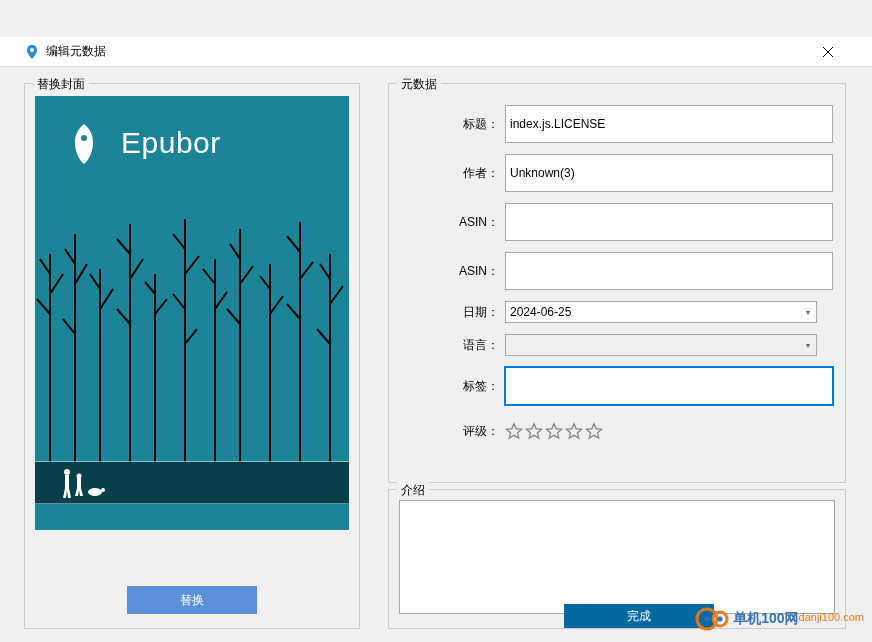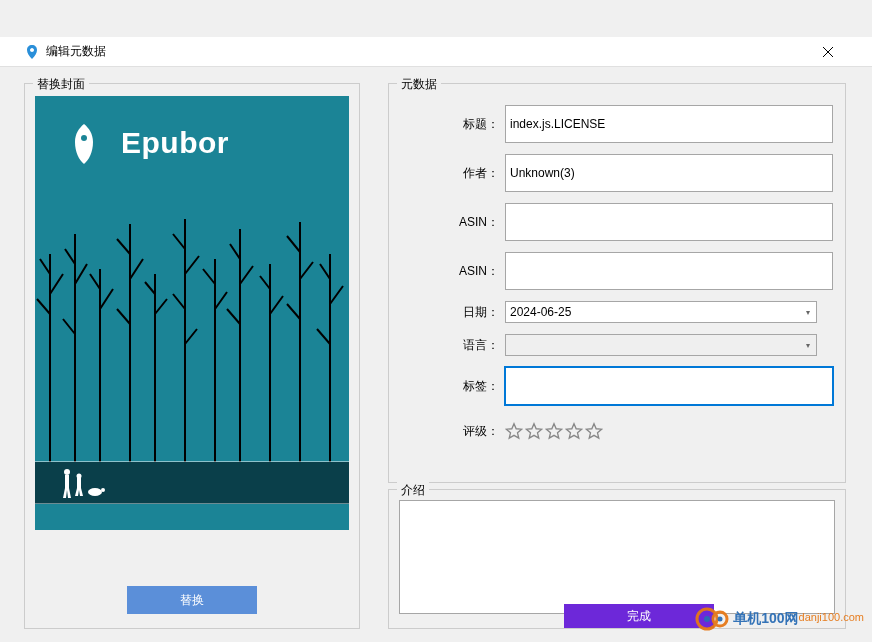--- a/index.html
+++ b/index.html
@@ -9,21 +9,21 @@
     .titlebar-icon { width: 16px; height: 16px; }
     .titlebar-title { font-size: 12px; color: #000; }
     .titlebar-close { width: 40px; height: 30px; display: flex; align-items: center; justify-content: center; font-size: 14px; cursor: pointer; }
     .content { padding: 16px 24px 10px 24px; display: flex; gap: 28px; }
     .fieldset { border: 1px solid #ccc; position: relative; padding: 10px; }
     .legend { position: absolute; top: -8px; left: 8px; background: #f0f0f0; padding: 0 4px; font-size: 12px; color: #000; }
     .cover-fieldset { width: 336px; height: 546px; }
     .cover-box { width: 314px; height: 434px; background: #1b8496; position: relative; overflow: hidden; margin: 2px auto 0 auto; }
     .cover-top { position: absolute; top: 24px; left: 26px; display: flex; align-items: center; gap: 14px; }
     .cover-logo { width: 46px; height: 46px; }
-    .cover-brand { color: #fff; font-size: 30px; font-weight: 700; letter-spacing: 0.5px; }
+    .cover-brand { color: #fff; font-size: 30px; font-weight: 400; letter-spacing: 0.5px; }
     .trees { position: absolute; left: 0; right: 0; top: 118px; height: 280px; }
     .ground { position: absolute; bottom: 26px; left: 0; right: 0; height: 42px; background: #0a3f4a; }
     .line1 { position: absolute; bottom: 68px; left: 0; right: 0; height: 1px; background: #fff; opacity: 0.5; }
     .line2 { position: absolute; bottom: 26px; left: 0; right: 0; height: 1px; background: #fff; opacity: 0.4; }
     .bottom-strip { position: absolute; bottom: 0; left: 0; right: 0; height: 26px; background: #1b8496; }
     .figures { position: absolute; bottom: 30px; left: 24px; }
     .replace-btn { display: block; margin: 56px auto 0 auto; width: 130px; height: 28px; background: #5b8fd9; color: #fff; border: none; font-size: 12px; cursor: pointer; }
     .meta-fieldset { width: 458px; height: 400px; }
     .meta-row { display: flex; align-items: center; margin: 11px 0; }
     .meta-label { width: 106px; text-align: right; padding-right: 6px; font-size: 12px; color: #000; }
@@ -32,21 +32,21 @@
     .meta-select { flex: 1; height: 22px; border: 1px solid #a6a6a6; background: #fff; padding: 0 4px; font-size: 12px; margin-right: 18px; position: relative; display: flex; align-items: center; justify-content: space-between; cursor: pointer; }
     .meta-select.gray { background: #efefef; }
     .select-arrow { font-size: 8px; color: #666; padding-right: 2px; }
     .rating-row { display: flex; align-items: center; margin: 17px 0; }
     .stars { display: flex; gap: 2px; margin-left: 0; }
     .star { width: 18px; height: 18px; cursor: pointer; }
     .intro-fieldset { width: 458px; height: 140px; margin-top: 6px; }
     .intro-textarea { width: 100%; height: 114px; border: 1px solid #a6a6a6; background: #fff; resize: none; font-family: inherit; font-size: 12px; padding: 4px; }
     .right-column { display: flex; flex-direction: column; }
     .finish-row { position: absolute; bottom: 14px; right: 158px; }
-    .finish-btn { width: 150px; height: 24px; background: #6d28d9; color: #fff; border: none; font-size: 12px; cursor: pointer; }
+    .finish-btn { width: 150px; height: 24px; background: #0369a1; color: #fff; border: none; font-size: 12px; cursor: pointer; }
     .watermark { position: absolute; bottom: 6px; right: 8px; display: flex; align-items: center; gap: 4px; opacity: 0.95; }
     .watermark-icon { width: 34px; height: 34px; }
     .watermark-text { display: flex; flex-direction: row; line-height: 1.1; }
     .wm1 { color: #2a6db5; font-size: 14px; font-weight: bold; }
     .wm2 { color: #e67817; font-size: 11px; }
   </style>
 </head>
 <body>
 
 <div class="titlebar">

